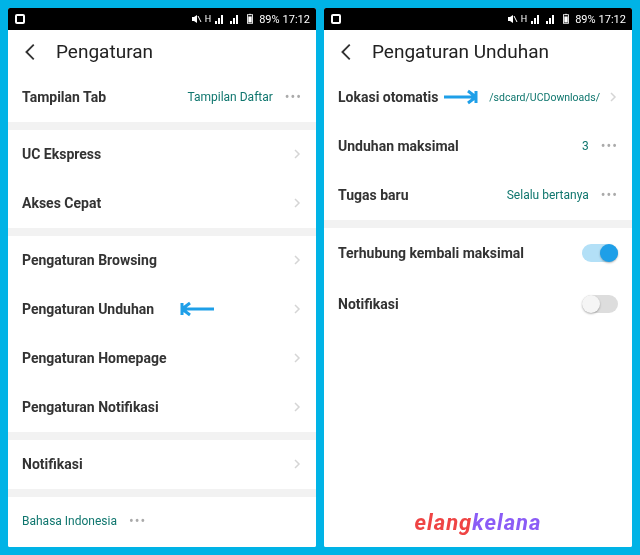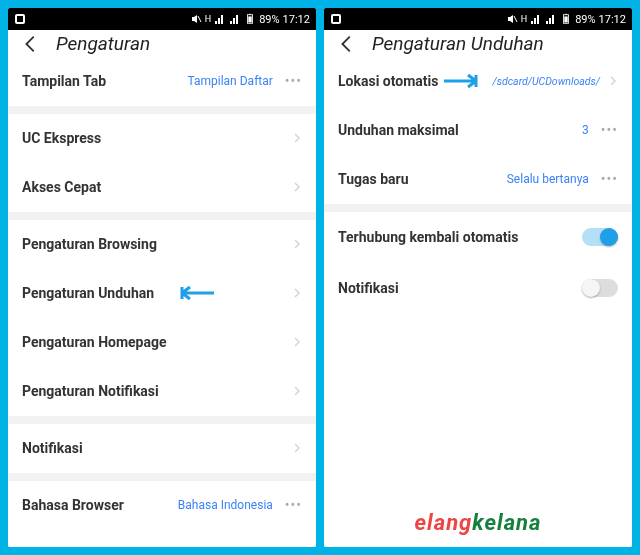--- a/index.html
+++ b/index.html
@@ -2,41 +2,41 @@
 <html><head>
   <meta charset="utf-8">
   <style>
     * { margin: 0; padding: 0; box-sizing: border-box; }
     body { font-family: -apple-system, Roboto, Arial, sans-serif; background: #00b3e6; width: 640px; height: 555px; display: flex; gap: 8px; padding: 8px; }
     .phone { flex: 1; background: #fff; display: flex; flex-direction: column; border-radius: 2px; overflow: hidden; position: relative; }
     .status-bar { background: #000; color: #fff; height: 22px; display: flex; align-items: center; padding: 0 6px; font-size: 11px; }
     .status-left { display: flex; gap: 4px; align-items: center; }
     .status-right { margin-left: auto; display: flex; gap: 3px; align-items: center; }
     .status-icon { width: 12px; height: 12px; }
-    .header { display: flex; align-items: center; padding: 2px 12px; font-style: italic; }
+    .header { display: flex; align-items: center; padding: 10px 12px; }
     .back-arrow { width: 22px; height: 22px; margin-right: 14px; }
     .header-title { font-size: 19px; color: #222; font-weight: 400; }
     .section-gap { height: 8px; background: #f2f2f2; }
     .row { display: flex; align-items: center; padding: 16px 14px; border-bottom: 1px solid transparent; position: relative; }
     .row-label { font-size: 14px; color: #333; flex: 1; font-weight: bold; }
-    .row-value { font-size: 12px; color: #3b82f6; margin-right: 8px; }
-    .row-value.small { font-size: 10.5px; font-style: italic; }
+    .row-value { font-size: 12px; color: #0f766e; margin-right: 8px; }
+    .row-value.small { font-size: 10.5px; }
     .chevron { width: 10px; height: 10px; opacity: 0.35; }
     .dots { color: #aaa; font-size: 14px; letter-spacing: 1px; margin-left: 4px; }
     .toggle { width: 36px; height: 18px; border-radius: 10px; position: relative; }
     .toggle.on { background: #b3e0f7; }
     .toggle.off { background: #ddd; }
     .toggle-knob { width: 18px; height: 18px; border-radius: 50%; position: absolute; top: 0; box-shadow: 0 1px 2px rgba(0,0,0,0.3); }
     .toggle.on .toggle-knob { right: 0; background: #1e9fe8; }
     .toggle.off .toggle-knob { left: 0; background: #f5f5f5; }
     .arrow-anno { position: absolute; pointer-events: none; }
     .arrow-blue { fill: none; stroke: #1e9fe8; stroke-width: 3; }
     .brand { position: absolute; bottom: 12px; width: 100%; text-align: center; font-size: 22px; font-weight: 700; font-style: italic; letter-spacing: 1px; }
     .brand .b1 { color: #ef4444; }
-    .brand .b2 { color: #15803d; margin-top: 36px; }
+    .brand .b2 { color: #8b5cf6; margin-top: 36px; }
     .content { flex: 1; background: #fff; position: relative; }
   </style>
 </head>
 <body>
 
 <div class="phone">
   <div class="status-bar">
     <div class="status-left">
       <svg class="status-icon" viewBox="0 0 12 12">
           <rect x="1" y="1" width="10" height="10" rx="2" fill="#fff"></rect>
@@ -119,21 +119,20 @@
       </div>
       <div class="section-gap"></div>
       <div class="row">
         <span class="row-label">Notifikasi</span>
         <svg class="chevron" viewBox="0 0 10 10">
           <path d="M3 1l4 4-4 4" stroke="#888" stroke-width="1.5" fill="none"></path>
         </svg>
       </div>
       <div class="section-gap"></div>
       <div class="row">
-        <span class="row-label">Bahasa Browser</span>
         <span class="row-value">Bahasa Indonesia</span>
         <span class="dots">•••</span>
       </div>
     </div>
 </div>
 
 <div class="phone">
   <div class="status-bar">
     <div class="status-left">
       <svg class="status-icon" viewBox="0 0 12 12">
@@ -185,21 +184,21 @@
         <span class="row-value">3</span>
         <span class="dots">•••</span>
       </div>
       <div class="row">
         <span class="row-label">Tugas baru</span>
         <span class="row-value">Selalu bertanya</span>
         <span class="dots">•••</span>
       </div>
       <div class="section-gap"></div>
       <div class="row">
-        <span class="row-label">Terhubung kembali otomatis</span>
+        <span class="row-label">Terhubung kembali maksimal</span>
         <div class="toggle on">
           <div class="toggle-knob"></div>
         </div>
       </div>
       <div class="row">
         <span class="row-label">Notifikasi</span>
         <div class="toggle off">
           <div class="toggle-knob"></div>
         </div>
       </div>

